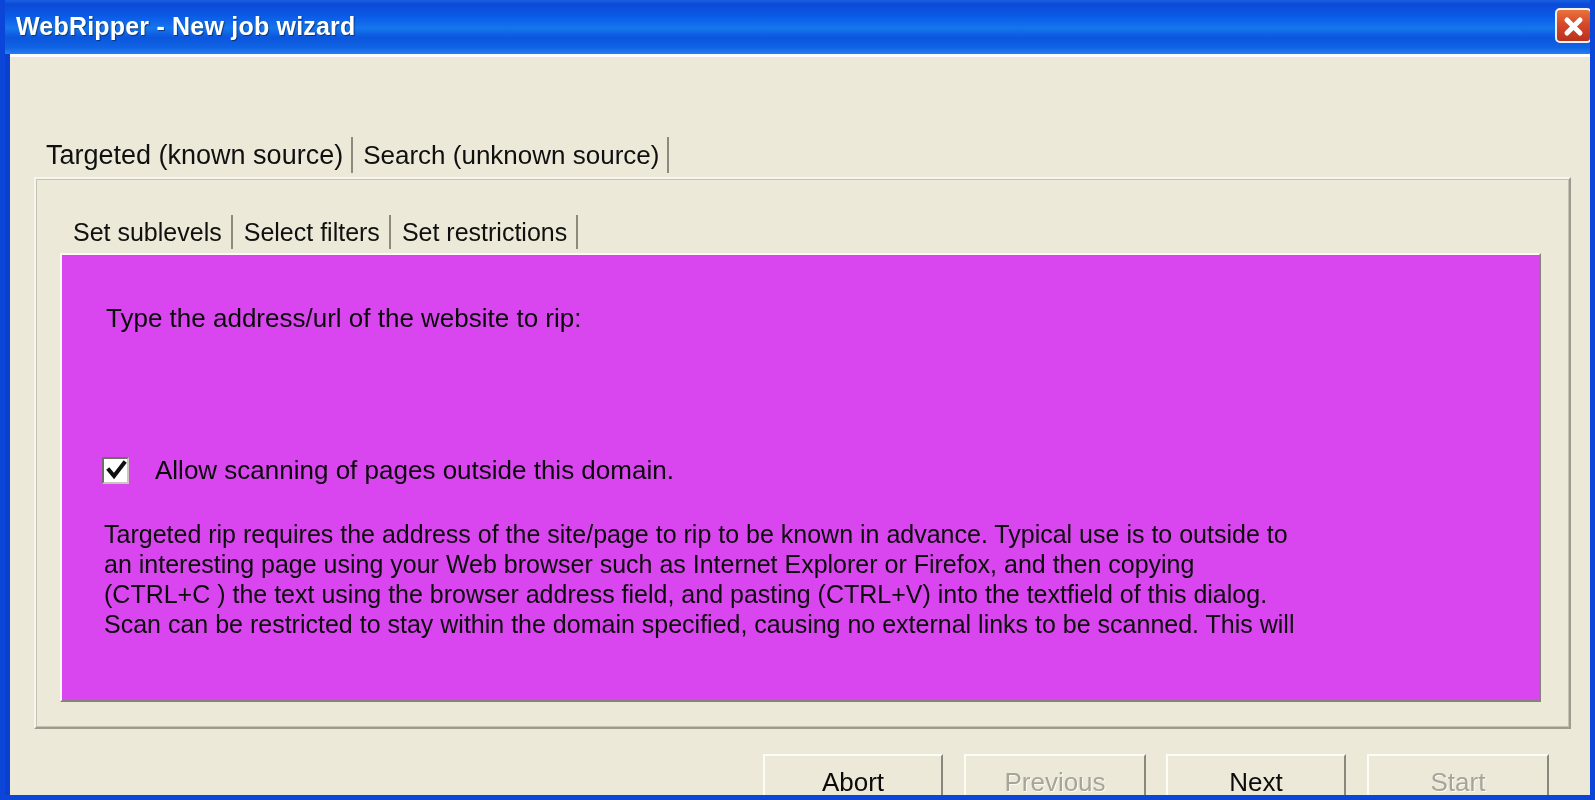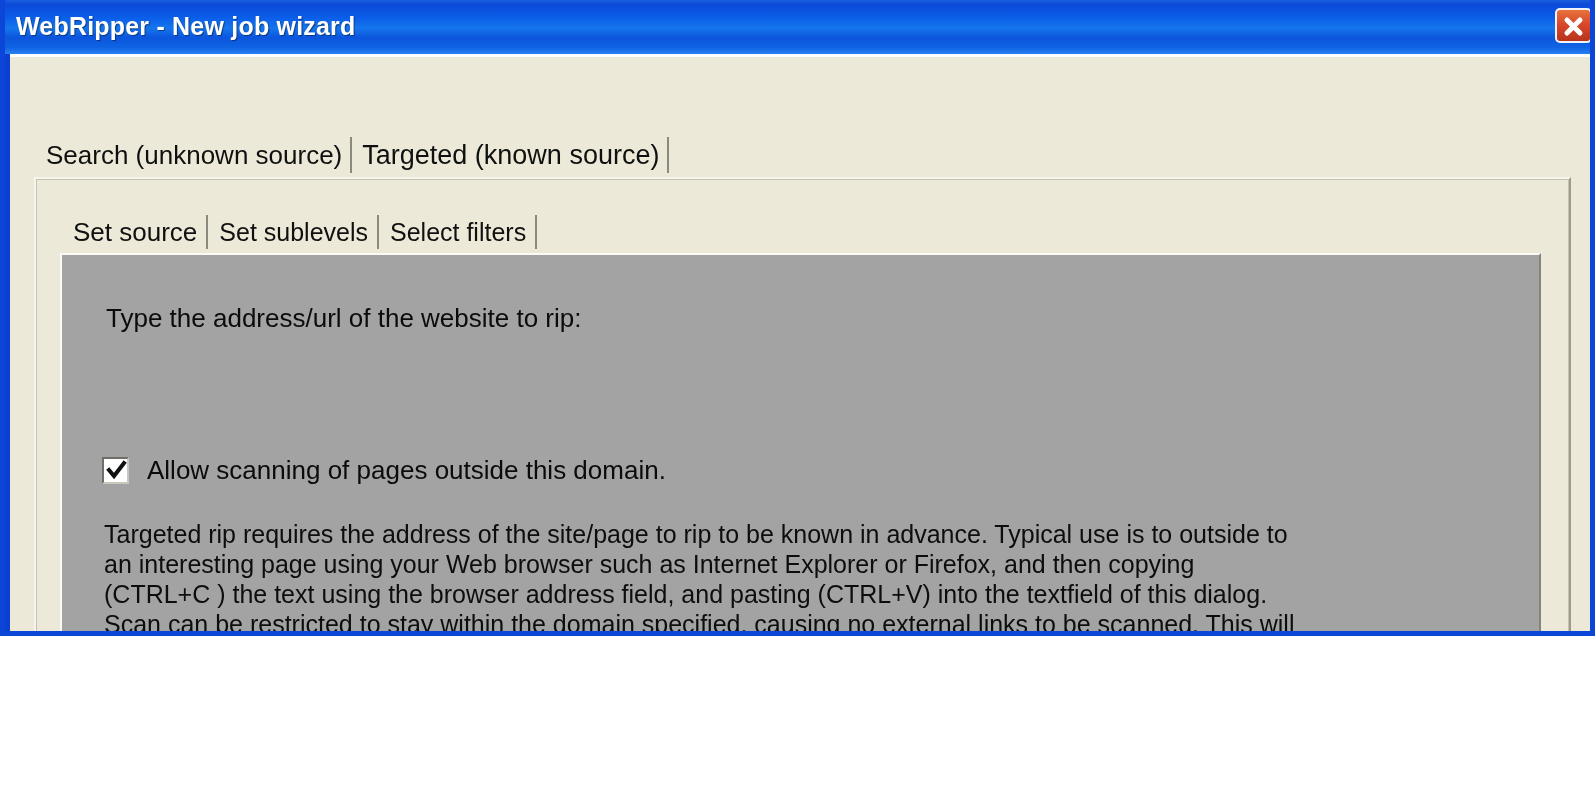--- a/index.html
+++ b/index.html
@@ -6,21 +6,21 @@
     margin: 0;
     padding: 0;
     background: #ffffff;
   }
   body {
     font-family: "Liberation Sans", sans-serif;
   }
   .window {
     position: relative;
     width: 1595px;
-    height: 636px;
+    height: 800px;
     box-sizing: border-box;
     background: #0a3fd0;
     border-left: 5px solid #0b46d8;
     border-right: 5px solid #0b46d8;
     border-bottom: 5px solid #0b46d8;
     overflow: hidden;
   }
   
   .titlebar {
     position: absolute;
@@ -124,21 +124,21 @@
   .inner-tabstrip { left: 52px; top: 152px; height: 46px; }
   .inner-tab { height: 46px; padding: 0 11px; font-size: 25px; }
   .inner-tab.active { font-size: 26px; }
 
   .inner-panel {
     position: absolute;
     left: 50px;
     top: 196px;
     width: 1481px;
     height: 449px;
-    background: #a3a3a3;
+    background: #d946ef;
     border: 2px solid #85837a;
     border-top-color: #fbfaf4;
     border-left-color: #fbfaf4;
     box-sizing: border-box;
   }
 
   
   .prompt-label {
     position: absolute;
     left: 44px;
@@ -178,21 +178,21 @@
     background: #ffffff;
     border: 2px solid #6f6d66;
     border-right-color: #c9c7bc;
     border-bottom-color: #c9c7bc;
     box-sizing: border-box;
     position: relative;
     flex: none;
   }
   .checkbox svg { position: absolute; left: 2px; top: 1px; }
   .check-label {
-    margin-left: 18px;
+    margin-left: 26px;
     font-size: 26px;
     color: #0b0b0b;
     white-space: nowrap;
   }
   .desc {
     position: absolute;
     left: 42px;
     top: 264px;
     width: 1400px;
     font-size: 25px;
@@ -237,45 +237,45 @@
     <div class="close-btn">
       <svg width="27" height="27" viewBox="0 0 27 27" aria-hidden="true">
         <path d="M7 7 L20 20 M20 7 L7 20" stroke="#ffffff" stroke-width="5" stroke-linecap="round" fill="none"></path>
       </svg>
     </div>
   </div>
 
   <div class="client">
 
     <div class="tabstrip outer-tabstrip">
+      <div class="tab outer-tab active">
+        <span>Targeted (known source)</span>
+        <span class="sep"></span>
+      </div>
       <div class="tab outer-tab">
         <span>Search (unknown source)</span>
         <span class="sep"></span>
       </div>
-      <div class="tab outer-tab active">
-        <span>Targeted (known source)</span>
-        <span class="sep"></span>
-      </div>
     </div>
 
     <div class="outer-panel">
       <div class="outer-panel-inner"></div>
     </div>
 
     <div class="tabstrip inner-tabstrip">
-      <div class="tab inner-tab active">
-        <span>Set source</span>
-        <span class="sep"></span>
-      </div>
       <div class="tab inner-tab">
         <span>Set sublevels</span>
         <span class="sep"></span>
       </div>
       <div class="tab inner-tab">
         <span>Select filters</span>
+        <span class="sep"></span>
+      </div>
+      <div class="tab inner-tab">
+        <span>Set restrictions</span>
         <span class="sep"></span>
       </div>
     </div>
 
     <div class="inner-panel">
 
       <div class="prompt-label">Type the address/url of the website to rip:</div>
 
 
       <div class="checkrow">

